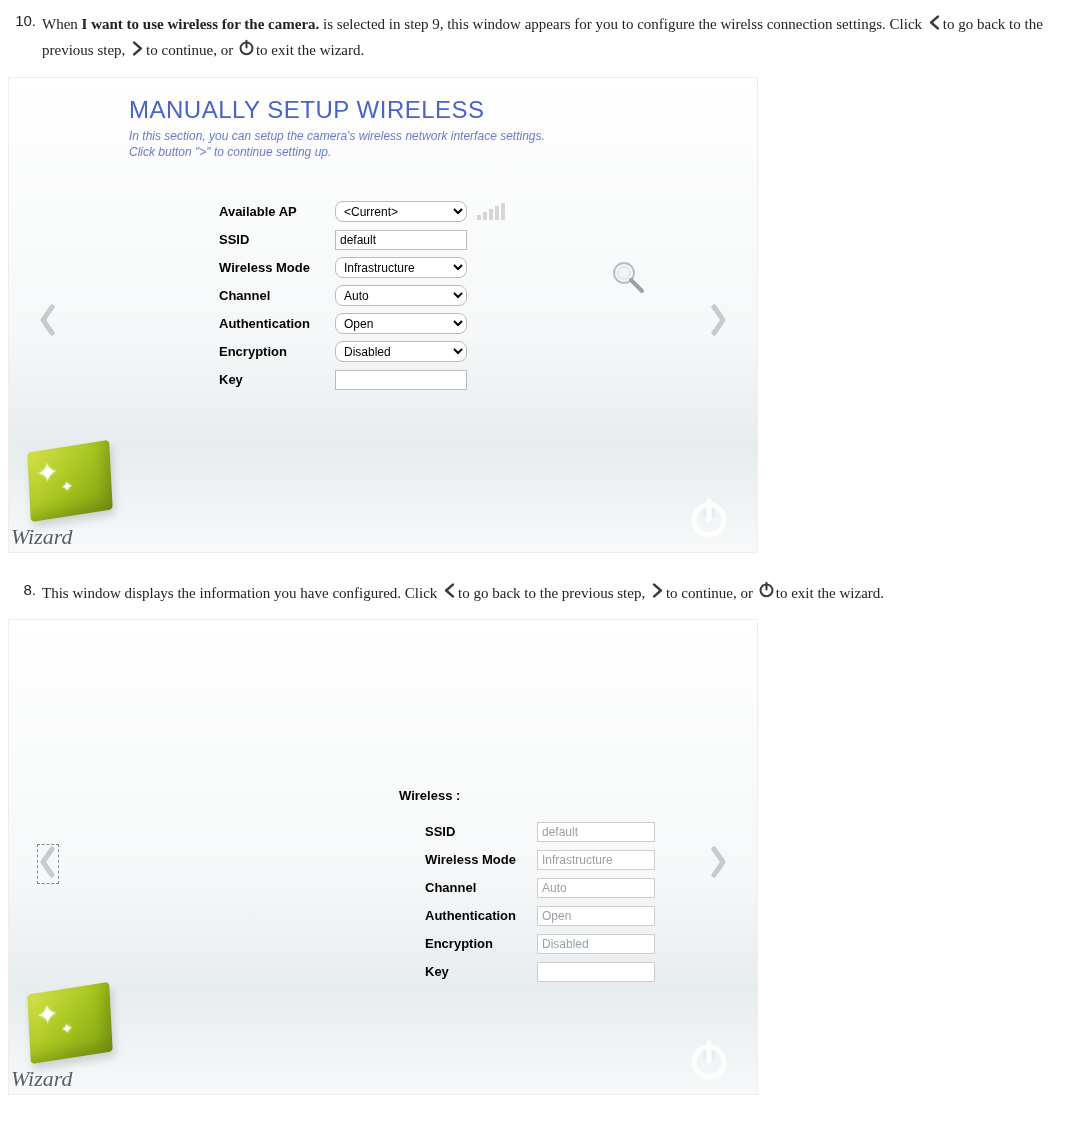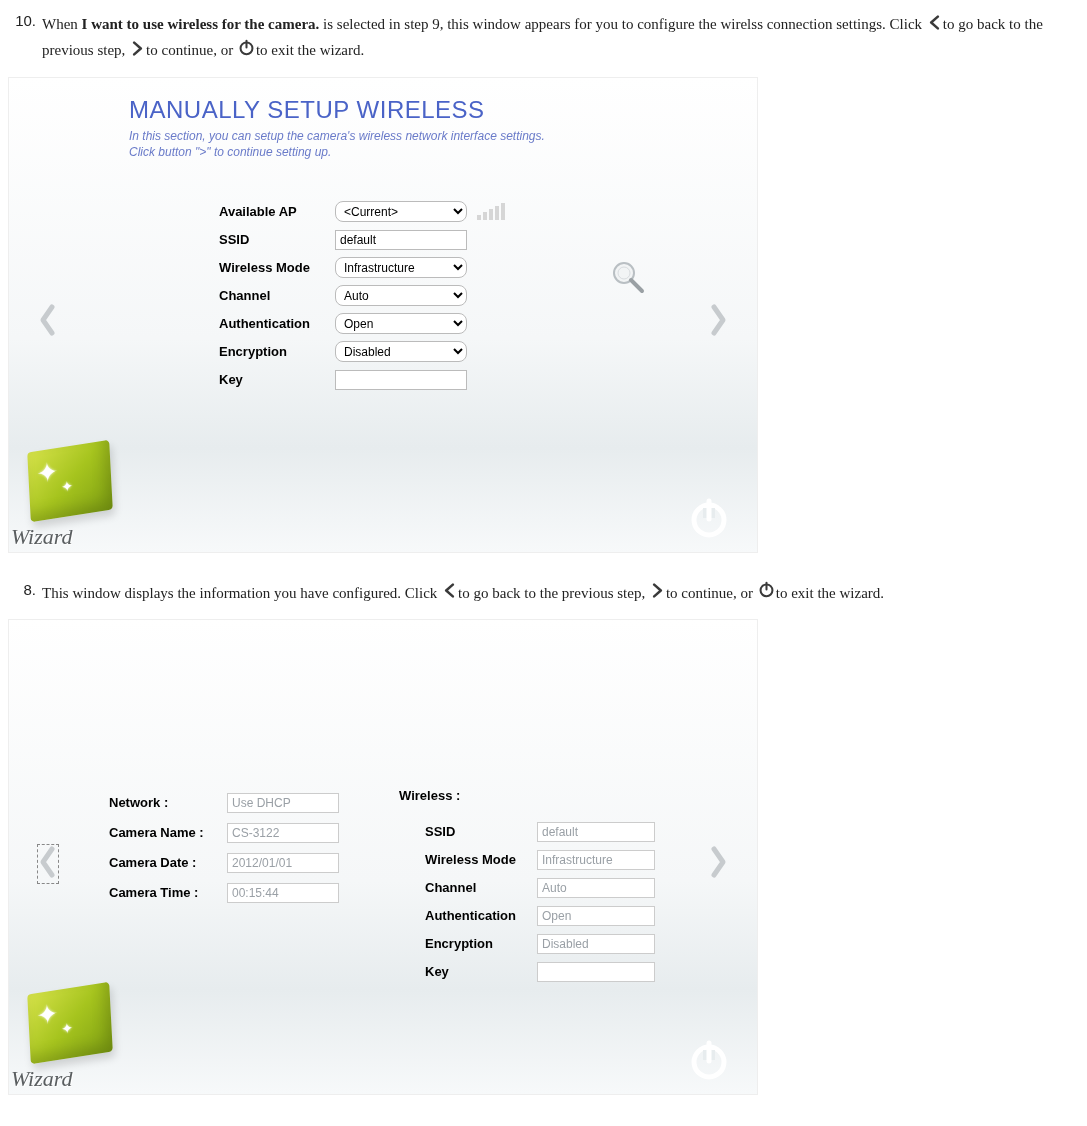--- a/index.html
+++ b/index.html
@@ -355,38 +355,20 @@
         <span><svg viewBox="0 0 20 34">
               <use href="#chev-left-light"></use>
             </svg></span>
       </div>
       <div class="nav-arrow nav-right">
         <span><svg viewBox="0 0 20 34">
               <use href="#chev-right-light"></use>
             </svg></span>
       </div>
 
-      <div class="summary-left">
-        <div class="row">
-            <span class="lbl">Network :</span>
-            <input readonly="" value="Use DHCP" style="">
-          </div>
-        <div class="row">
-            <span class="lbl">Camera Name :</span>
-            <input readonly="" value="CS-3122" style="">
-          </div>
-        <div class="row">
-            <span class="lbl">Camera Date :</span>
-            <input readonly="" value="2012/01/01" style="">
-          </div>
-        <div class="row">
-            <span class="lbl">Camera Time :</span>
-            <input readonly="" value="00:15:44" style="">
-          </div>
-      </div>
 
       <div class="summary-right">
         <div class="hdr">Wireless :</div>
         <div class="row">
             <span class="lbl">SSID</span>
             <input readonly="" value="default" style="">
           </div>
         <div class="row">
             <span class="lbl">Wireless Mode</span>
             <input readonly="" value="Infrastructure" style="">

